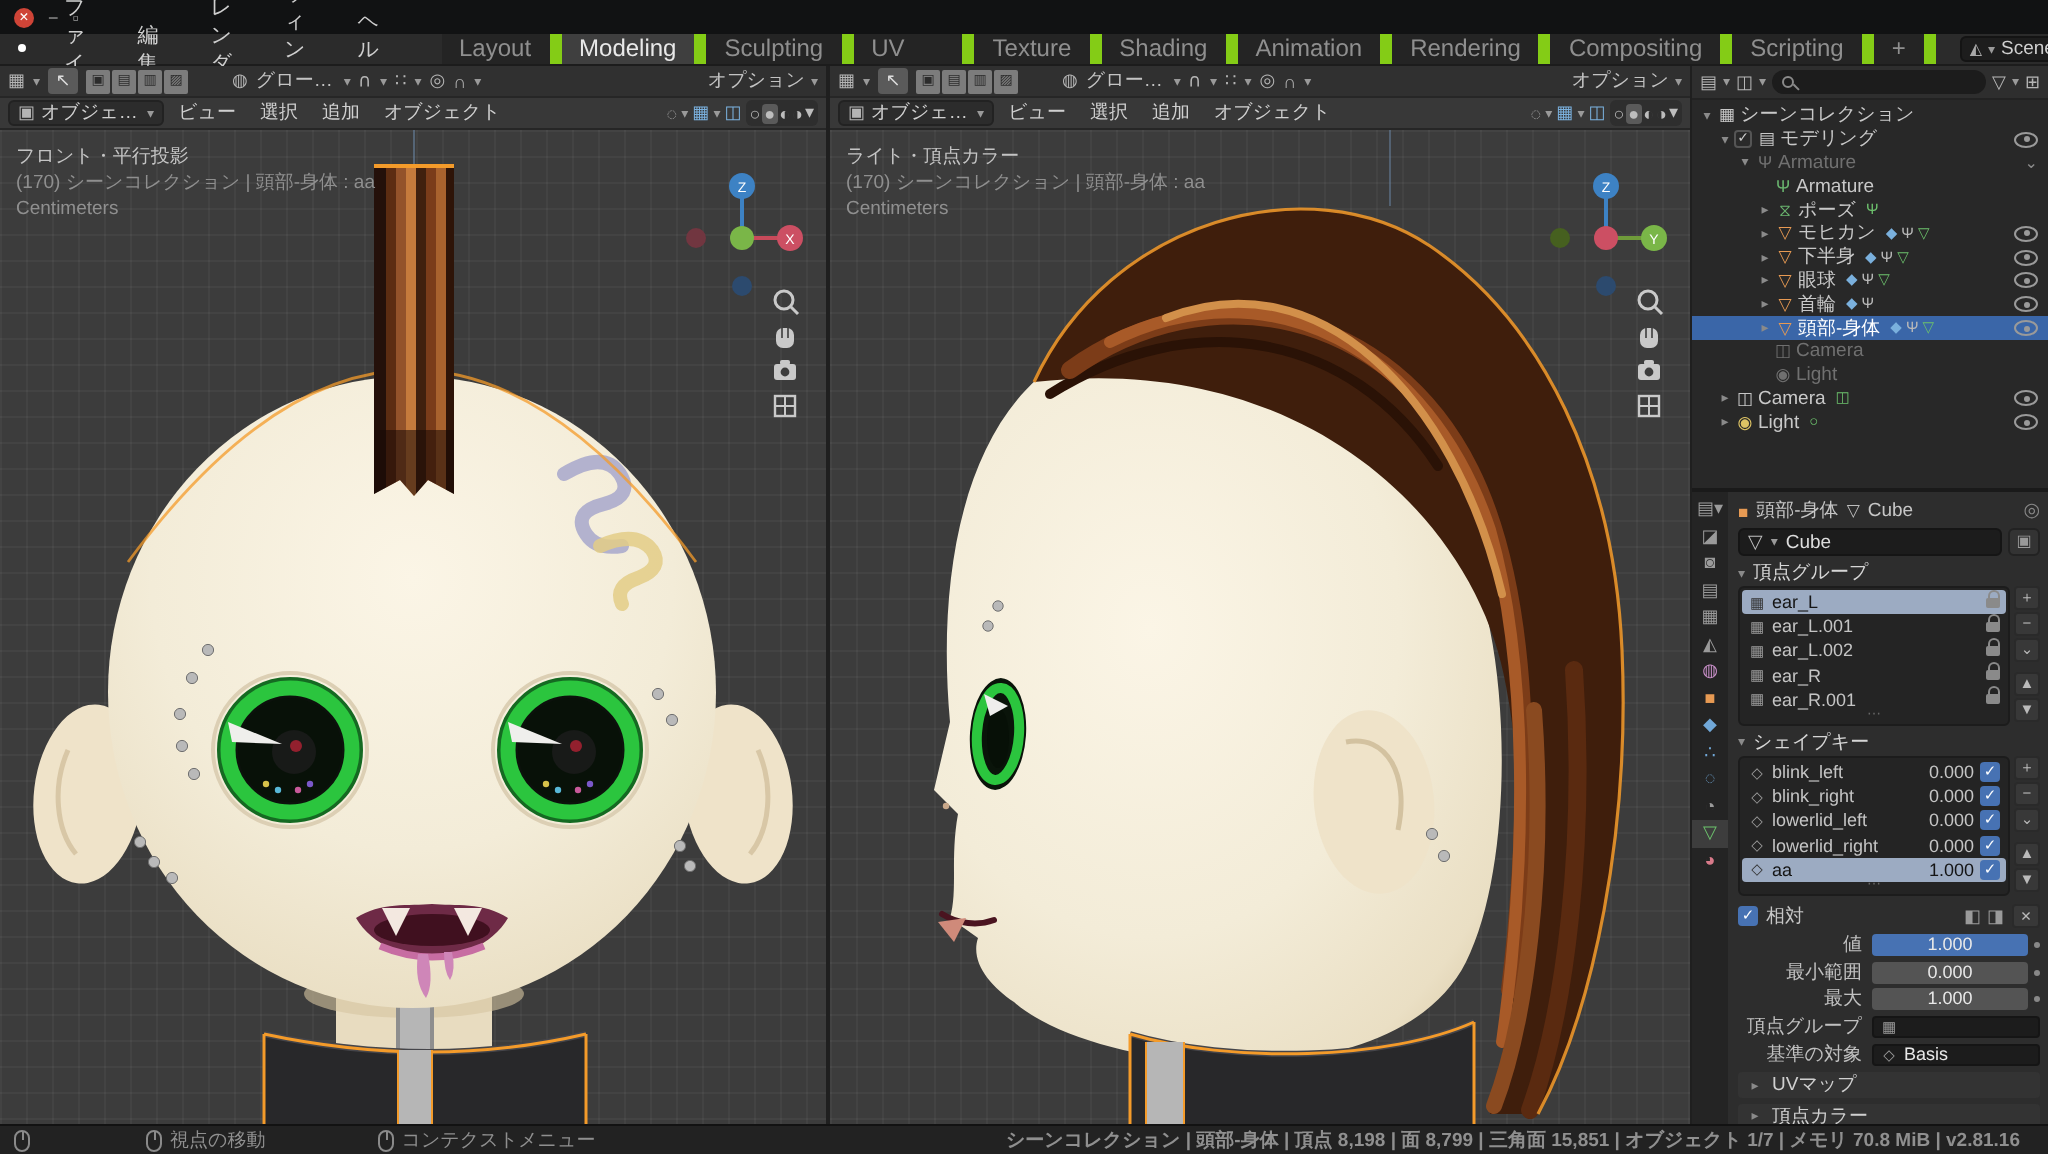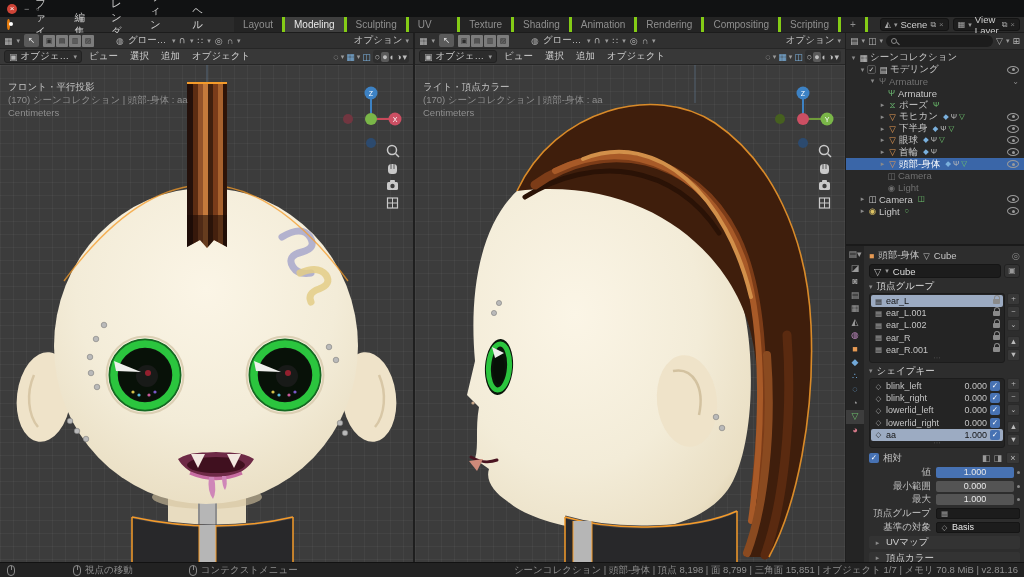--- a/index.html
+++ b/index.html
@@ -12,21 +12,21 @@
   .tb-close{width:10px;height:10px;border-radius:50%;background:#cf4437;color:#fff;font-size:8px;line-height:10px;text-align:center;}
   .tb-min,.tb-max{color:#9a9a9a;font-size:9px;line-height:10px;}
   .tb-title{position:absolute;left:0;right:0;text-align:center;font-size:10.5px;color:#c9c9c9;pointer-events:none;}
 
   
   .topbar{position:absolute;left:0;top:17px;width:100%;height:16px;background:#2b2b2b;border-bottom:1px solid #1c1c1c;display:flex;align-items:center;font-size:10.5px;gap:12px;}
   .blender-logo{width:11px;height:11px;border-radius:50%;background:#e87d0d;margin:0 6px 0 7px;position:relative;}
   .blender-logo::after{content:"";position:absolute;width:4px;height:4px;border-radius:50%;background:#fff;left:2px;top:3px;}
   .menu-item{padding:0 7px;color:#cfcfcf;}
   .tabs{display:flex;height:100%;margin-left:12px;background:#242424;}
-  .tab{padding:0 9px;line-height:15px;color:#8f8f8f;border-right:3px solid #84cc16;font-size:10px;}
+  .tab{padding:0 9px;line-height:15px;color:#8f8f8f;border-right:6px solid #84cc16;font-size:12px;}
   .tab.active{background:#3f3f3f;color:#e9e9e9;}
   .topbar-right{margin-left:auto;display:flex;align-items:center;gap:4px;margin-right:4px;}
   .db-field{display:flex;align-items:center;gap:3px;background:#1d1d1d;border:1px solid #141414;border-radius:3px;height:13px;padding:0 4px;font-size:9.5px;color:#cfcfcf;}
   .db-ic{color:#a9a9a9;font-size:8px;}
   .db-x{color:#777;font-size:8px;}
   .caret{color:#9a9a9a;font-size:7px;}
 
   
   .vp{position:absolute;top:33px;bottom:15px;display:flex;flex-direction:column;}
   .vp-a{left:0;width:413px;}
@@ -39,21 +39,21 @@
   .seg span{width:12px;height:12px;background:#7c7c7c;border-radius:1px;font-size:7px;color:#2c2c2c;text-align:center;line-height:12px;}
   .orient{max-width:40px;overflow:hidden;text-overflow:ellipsis;white-space:nowrap;}
   .mode-dd{display:flex;align-items:center;gap:3px;background:#2c2c2c;border:1px solid #222;border-radius:3px;height:13px;padding:0 4px;max-width:78px;}
   .mode-label{max-width:52px;overflow:hidden;text-overflow:ellipsis;white-space:nowrap;}
   .vp-menu{padding:0 5px;}
   .shade-group{display:flex;align-items:center;gap:1px;background:#2e2e2e;border-radius:3px;padding:0 2px;height:13px;}
   .shade-group span{font-size:9px;color:#bdbdbd;}
   .shade-on{background:#5a5a5a;border-radius:2px;padding:0 1px;}
   .blue-ic{color:#7ab0dd;}
   .vp-canvas{flex:1;position:relative;background:#3c3c3c;background-image:linear-gradient(rgba(255,255,255,.035) 1px,transparent 1px),linear-gradient(90deg,rgba(255,255,255,.035) 1px,transparent 1px);background-size:13px 13px;overflow:hidden;}
-  .vp-overlay{position:absolute;left:8px;top:15px;font-size:9.5px;line-height:13px;pointer-events:none;}
+  .vp-overlay{position:absolute;left:8px;top:7px;font-size:9.5px;line-height:13px;pointer-events:none;}
   .vp-overlay .l1{color:#c4c4c4;}
   .vp-overlay .l2,.vp-overlay .l3{color:#8f8f8f;}
   .char-svg{position:absolute;left:0;top:0;width:100%;height:100%;}
   .gizmo{position:absolute;top:10px;right:8px;}
   .navicons{position:absolute;top:78px;right:10px;}
   .options-btn{margin-left:auto;display:flex;align-items:center;gap:3px;color:#c3c3c3;}
 
   
   .right-col{position:absolute;left:846px;top:33px;width:178px;bottom:15px;display:flex;flex-direction:column;background:#282828;}
   .outliner{height:211px;display:flex;flex-direction:column;}
@@ -123,21 +123,21 @@
   .f-grey{background:#545454;}
   .f-dark{background:#1c1c1c;border:1px solid #151515;display:flex;align-items:center;gap:3px;padding:0 3px;text-align:left;}
   .f-dot{width:3px;height:3px;border-radius:50%;background:#888;margin-left:3px;flex:none;}
   .cpanel{height:13px;background:#333;border-radius:2px;margin-top:2.5px;display:flex;align-items:center;gap:4px;padding:0 4px;color:#cfcfcf;}
 
   
   .statusbar{position:absolute;left:0;bottom:0;width:100%;height:15px;background:#222;border-top:1px solid #121212;display:flex;align-items:center;font-size:9.5px;color:#8f8f8f;}
   .mouse{width:8px;height:11px;border:1px solid #8a8a8a;border-radius:4px;position:relative;flex:none;}
   .mouse::after{content:"";position:absolute;left:3px;top:0;width:1px;height:4px;background:#8a8a8a;}
   .hint{display:flex;align-items:center;gap:4px;}
-  .status-right{margin-left:auto;margin-right:6px;white-space:nowrap;}
+  .status-right{margin-left:auto;margin-right:14px;white-space:nowrap;font-weight:bold;}
 </style>
 </head>
 <body>
 
 <div class="win">
 
   <div class="titlebar">
     <div class="tb-controls">
       <span class="tb-close">×</span>
       <span class="tb-min">−</span>

